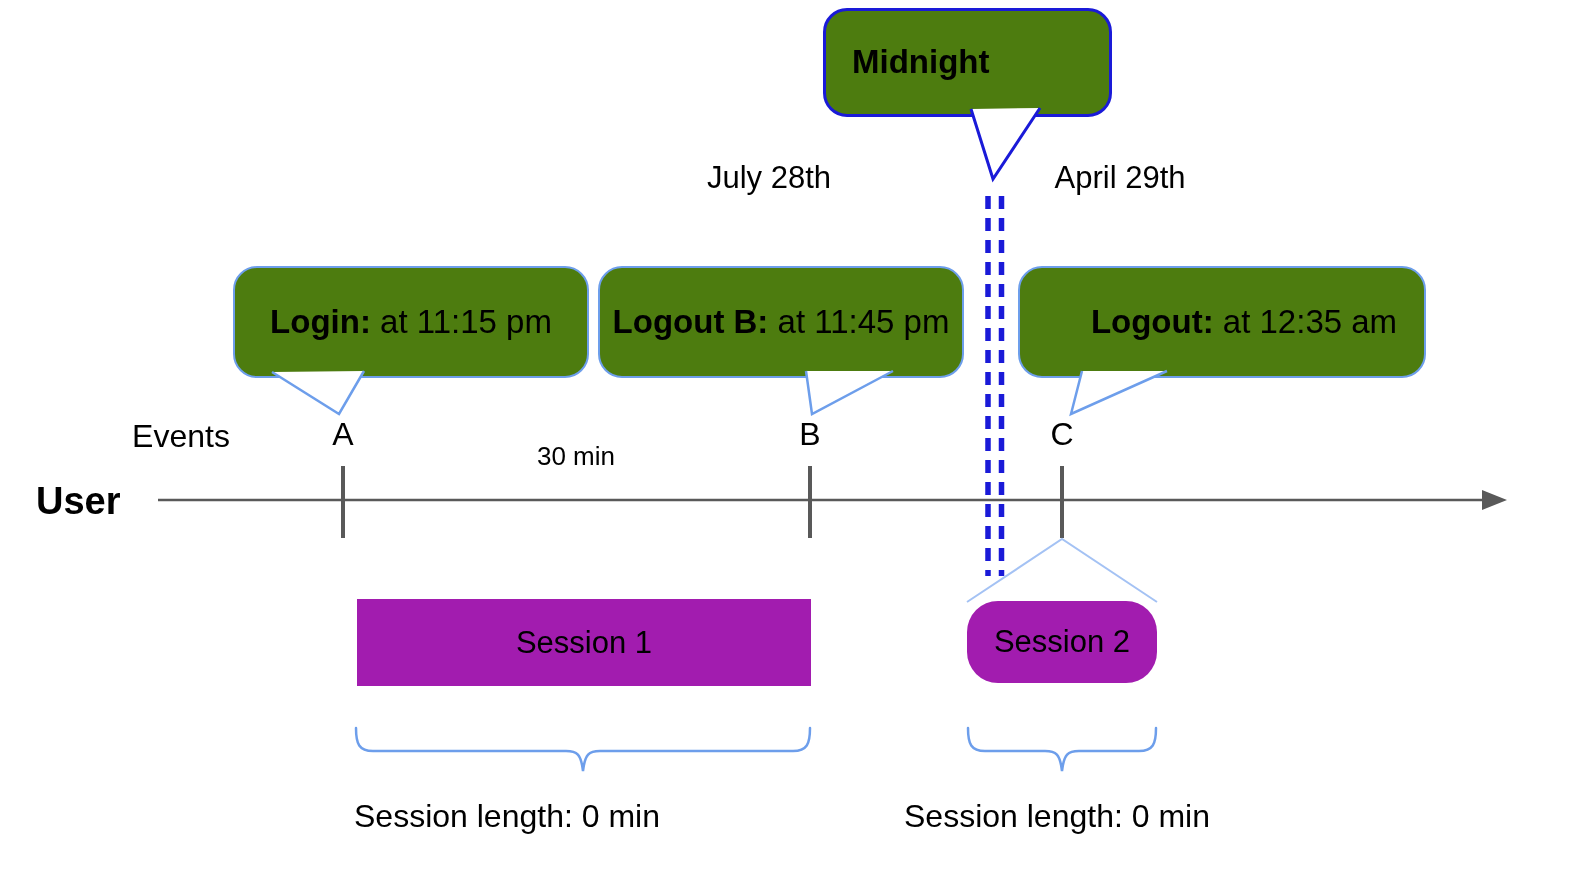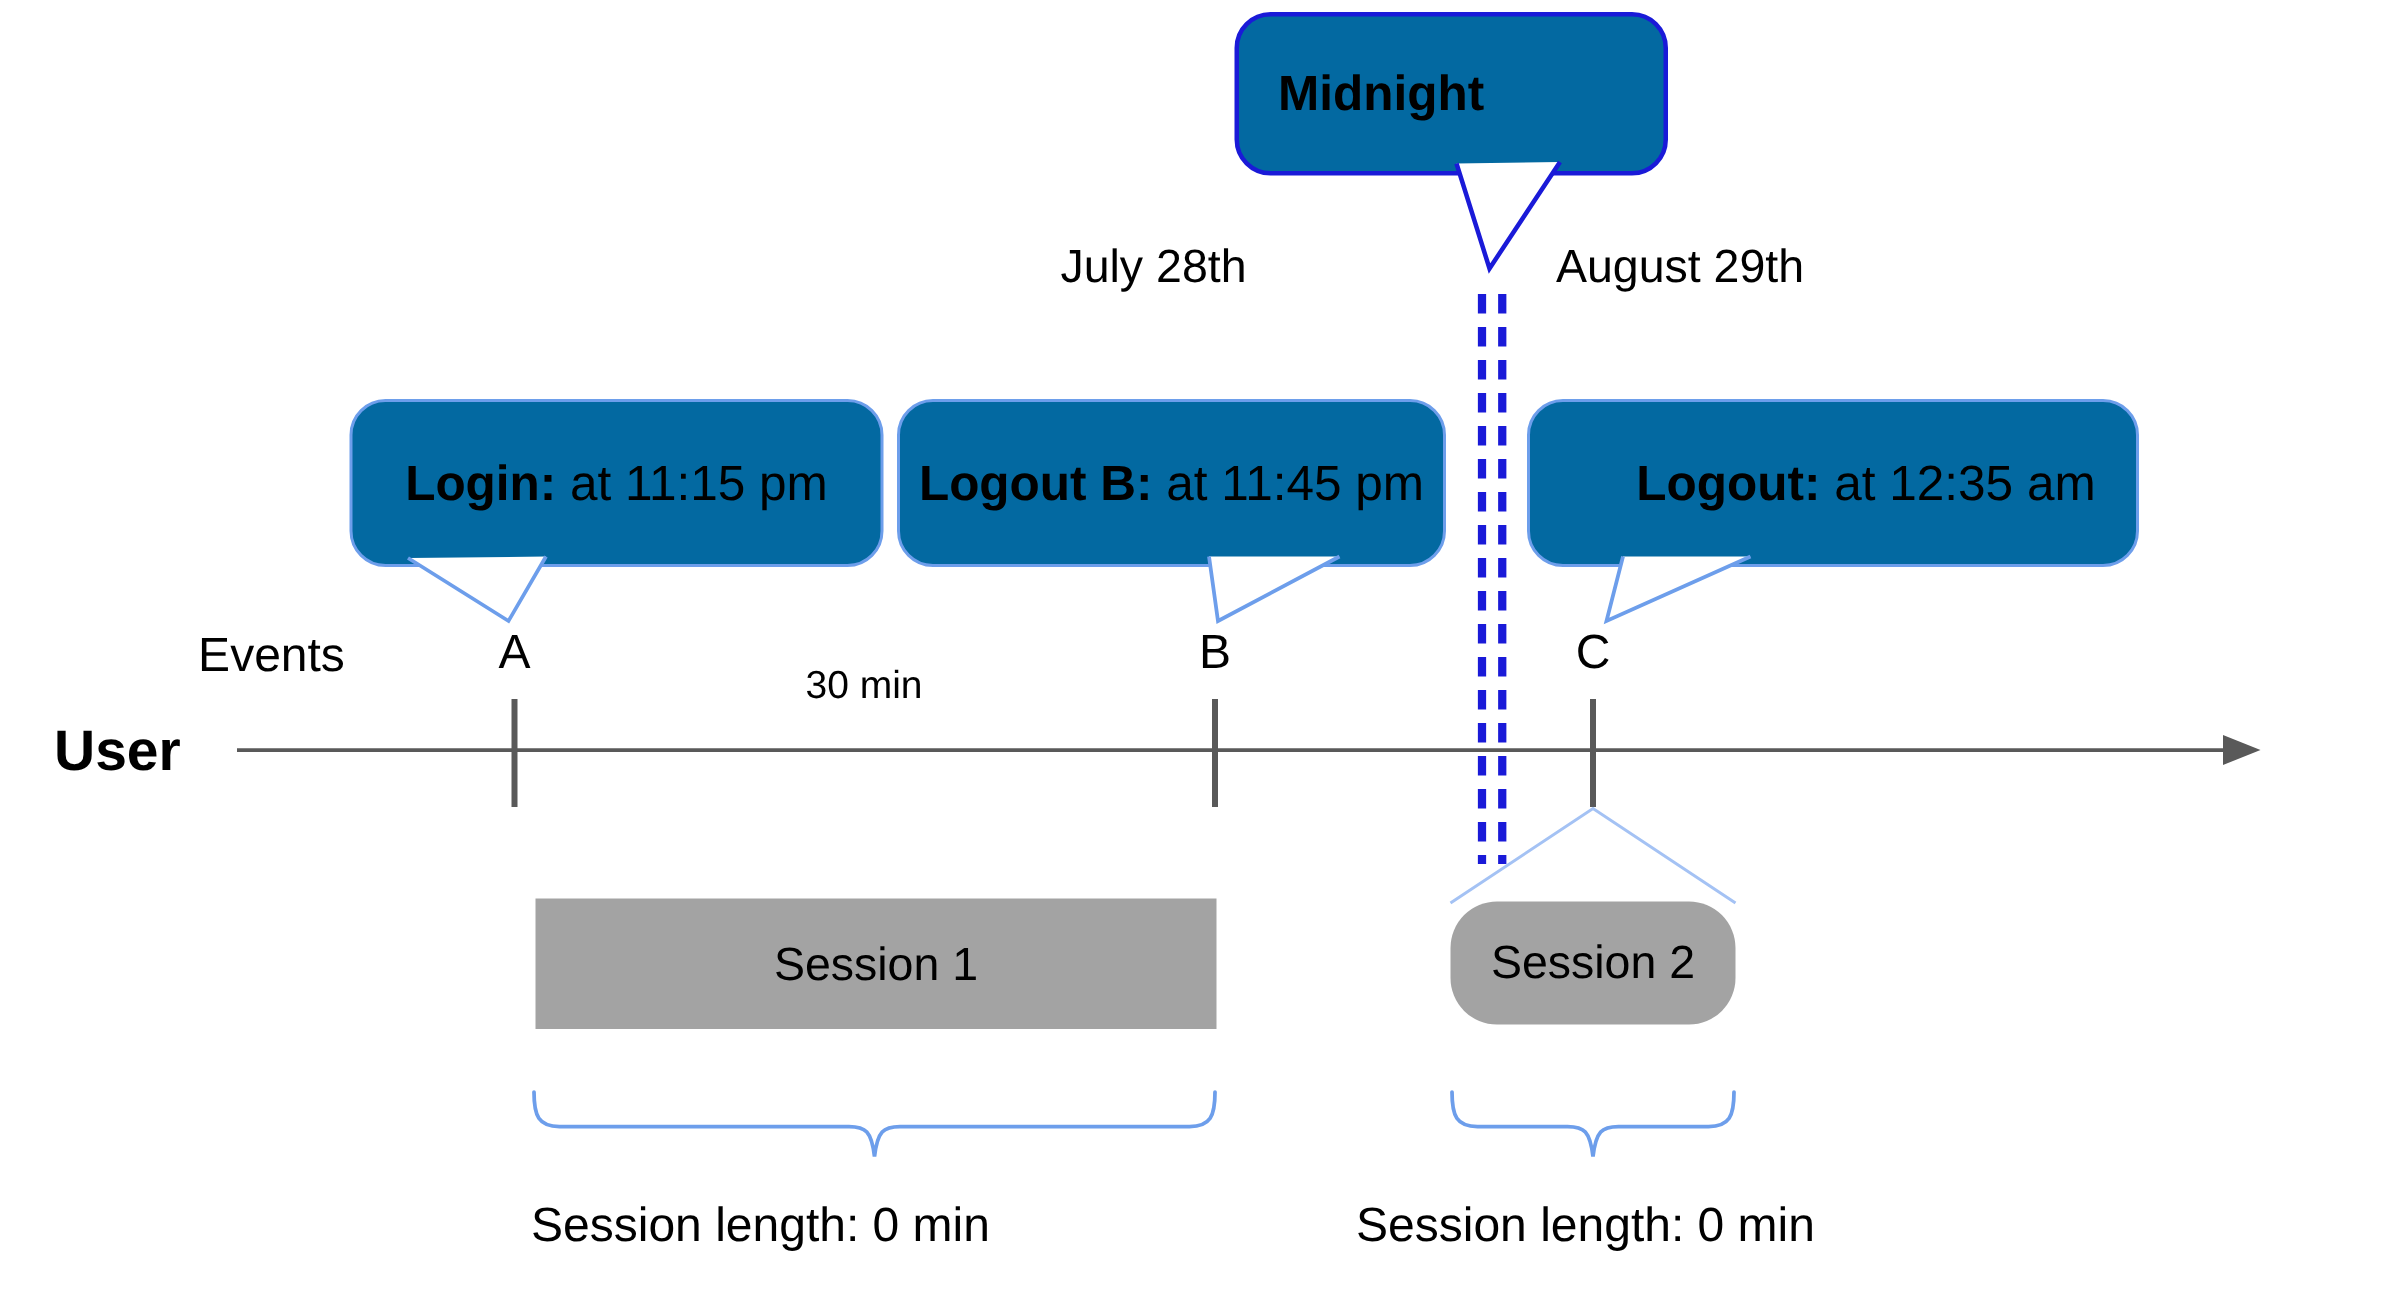--- a/index.html
+++ b/index.html
@@ -3,34 +3,34 @@
 <meta charset="utf-8">
 <style>
   html,body{margin:0;padding:0;background:#ffffff;}
   body{
     width:1596px;height:870px;position:relative;overflow:hidden;
     font-family:"Liberation Sans","DejaVu Sans",sans-serif;color:#000;
   }
   .stage{position:absolute;left:0;top:0;width:1596px;height:870px;}
   svg.overlay{position:absolute;left:0;top:0;z-index:5;pointer-events:none;}
   .bubble{
-    position:absolute;z-index:2;background:#0369a1;
+    position:absolute;z-index:2;background:#4d7c0f;
     border:2.5px solid #6d9eeb;border-radius:24px;
     display:flex;align-items:center;justify-content:center;
     font-size:33px;line-height:1.1;white-space:pre;z-index:2;
   }
   .bubble .b{font-weight:bold;}
   .bubble.midnight{
     border-color:#1a1ad8;justify-content:flex-start;padding-left:26px;
     font-weight:bold;border-width:3px;
   }
   .label{position:absolute;z-index:6;white-space:pre;}
   .center{text-align:center;}
   .session-box{
-    position:absolute;z-index:1;background:#a3a3a3;
+    position:absolute;z-index:1;background:#a21caf;
     display:flex;align-items:center;justify-content:center;font-size:31px;
   }
 </style>
 </head>
 <body>
 
 <div class="stage">
 
   <div class="session-box" style="left:357px;top:599px;width:454px;height:87px;">
     <span>Session 1</span>
@@ -69,21 +69,21 @@
     <line x1="810" y1="466" x2="810" y2="538" stroke="#595959" stroke-width="4"></line>
     <line x1="1062" y1="466" x2="1062" y2="538" stroke="#595959" stroke-width="4"></line>
 
     <path d="M 967 602 L 1062 539 L 1157 602" fill="none" stroke="#a4c2f4" stroke-width="2"></path>
 
     <path d="M 356 728 C 356 744 359 751 373 751 L 566 751 C 577 751 581 754 583 771 C 585 754 589 751 600 751 L 793 751 C 807 751 810 744 810 728" fill="none" stroke="#6d9eeb" stroke-width="2.5" stroke-linecap="round"></path>
     <path d="M 968 728 C 968 744 971 751 985 751 L 1045 751 C 1056 751 1060 754 1062 771 C 1064 754 1068 751 1079 751 L 1139 751 C 1153 751 1156 744 1156 728" fill="none" stroke="#6d9eeb" stroke-width="2.5" stroke-linecap="round"></path>
   </svg>
 
   <div class="label center" style="left:644px;top:160px;width:250px;font-size:31px;">July 28th</div>
-  <div class="label center" style="left:995px;top:160px;width:250px;font-size:31px;">August 29th</div>
+  <div class="label center" style="left:995px;top:160px;width:250px;font-size:31px;">April 29th</div>
 
   <div class="label center" style="left:106px;top:418px;width:150px;font-size:32px;">Events</div>
   <div class="label" style="left:36px;top:480px;width:130px;font-size:38px;font-weight:bold;">User</div>
 
   <div class="label center" style="left:293px;top:416px;width:100px;font-size:32px;">A</div>
   <div class="label center" style="left:760px;top:416px;width:100px;font-size:32px;">B</div>
   <div class="label center" style="left:1012px;top:416px;width:100px;font-size:32px;">C</div>
 
   <div class="label center" style="left:476px;top:441px;width:200px;font-size:26px;">30 min</div>
 

